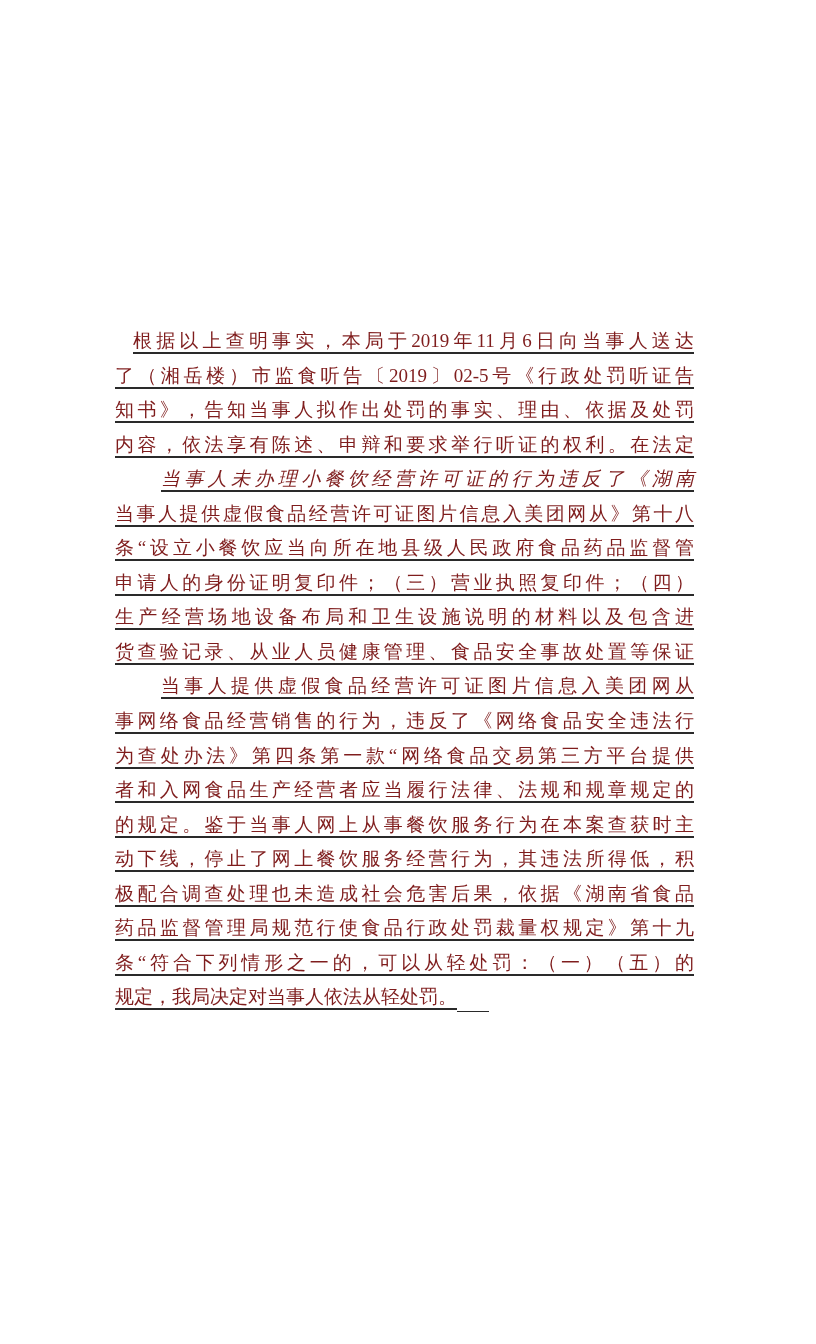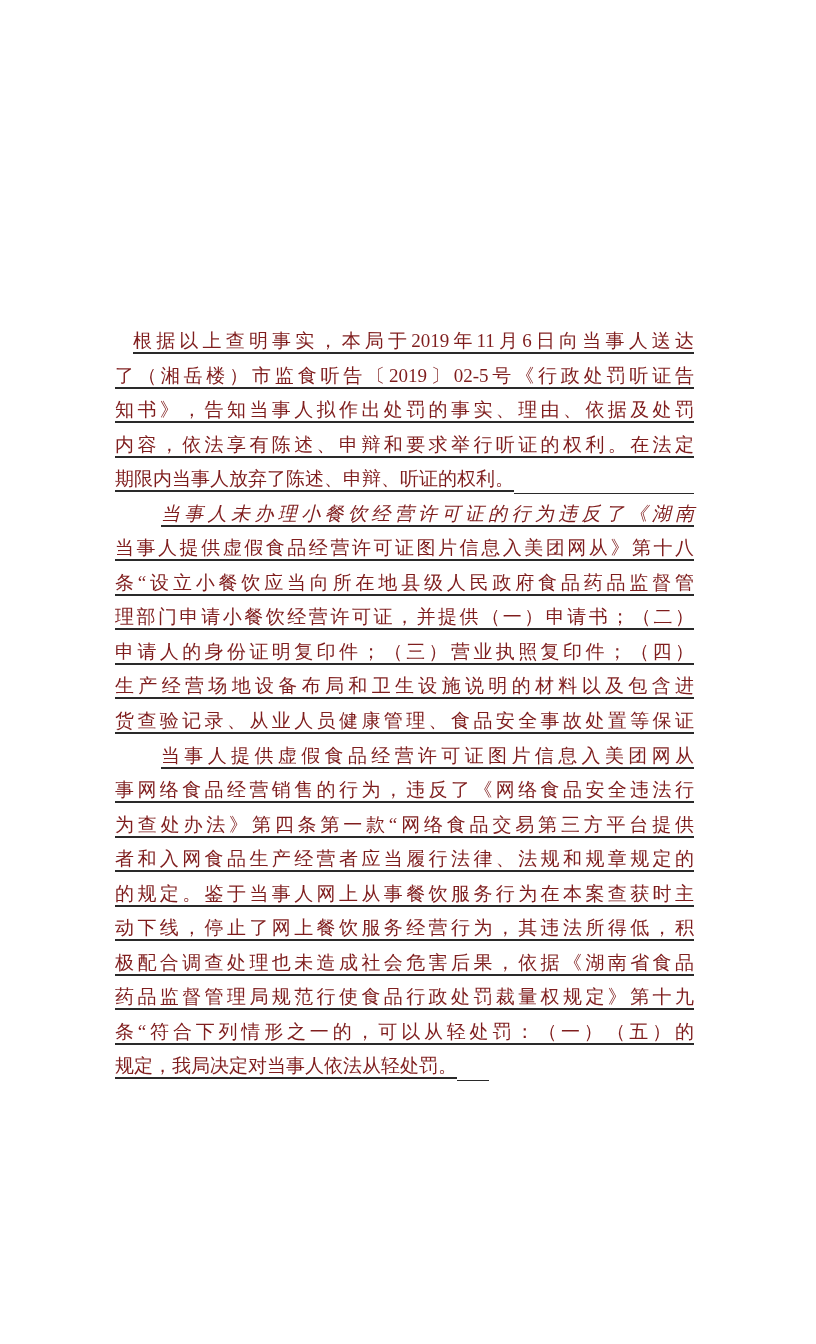--- a/index.html
+++ b/index.html
@@ -61,30 +61,25 @@
 </head>
 <body>
 
 <div class="page">
   <div class="text-block">
       <div>
         <div class="line j" style="padding-left: 18px;"><span class="txt">根据以上查明事实，本局于2019年11月6日向当事人送达</span></div>
         <div class="line j"><span class="txt">了（湘岳楼）市监食听告〔2019〕02-5号《行政处罚听证告</span></div>
         <div class="line j"><span class="txt">知书》，告知当事人拟作出处罚的事实、理由、依据及处罚</span></div>
         <div class="line j"><span class="txt">内容，依法享有陈述、申辩和要求举行听证的权利。在法定</span></div>
-        <div class="line fill">
-          <span class="txt">期限内当事人放弃了陈述、申辩、听证的权利。</span>
-          <span class="ufill full"></span>
-        </div>
       </div>
       <div>
         <div class="line j" style="padding-left: 46px; font-style: italic;"><span class="txt">当事人未办理小餐饮经营许可证的行为违反了《湖南</span></div>
         <div class="line j"><span class="txt">当事人提供虚假食品经营许可证图片信息入美团网从》第十八</span></div>
         <div class="line j"><span class="txt">条“设立小餐饮应当向所在地县级人民政府食品药品监督管</span></div>
-        <div class="line j"><span class="txt">理部门申请小餐饮经营许可证，并提供（一）申请书；（二）</span></div>
         <div class="line j"><span class="txt">申请人的身份证明复印件；（三）营业执照复印件；（四）</span></div>
         <div class="line j"><span class="txt">生产经营场地设备布局和卫生设施说明的材料以及包含进</span></div>
         <div class="line j"><span class="txt">货查验记录、从业人员健康管理、食品安全事故处置等保证</span></div>
       </div>
       <div>
         <div class="line j" style="padding-left: 46px;"><span class="txt">当事人提供虚假食品经营许可证图片信息入美团网从</span></div>
         <div class="line j"><span class="txt">事网络食品经营销售的行为，违反了《网络食品安全违法行</span></div>
         <div class="line j"><span class="txt">为查处办法》第四条第一款“网络食品交易第三方平台提供</span></div>
         <div class="line j"><span class="txt">者和入网食品生产经营者应当履行法律、法规和规章规定的</span></div>
         <div class="line j"><span class="txt">的规定。鉴于当事人网上从事餐饮服务行为在本案查获时主</span></div>

